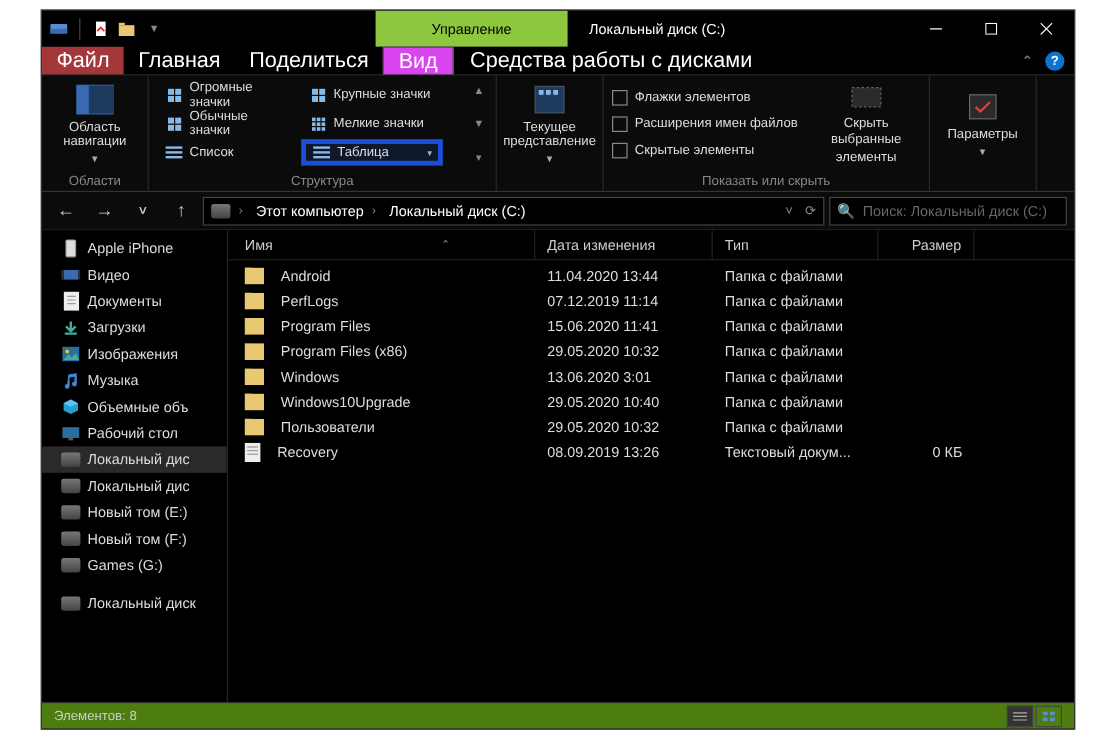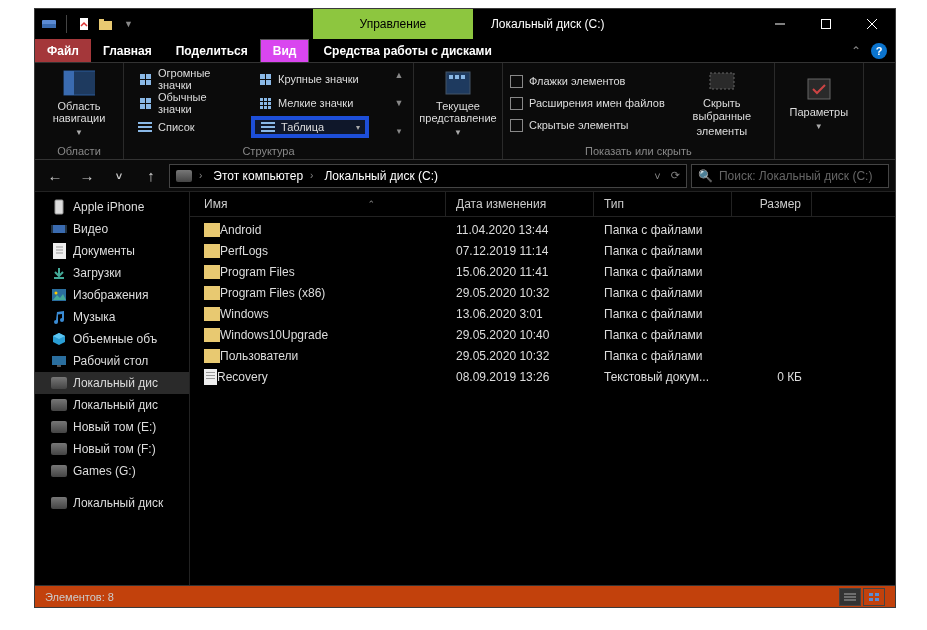--- a/index.html
+++ b/index.html
@@ -12,21 +12,21 @@
   .qat-icon { width: 16px; height: 16px; display: flex; align-items: center; justify-content: center; }
   .qat-sep { width: 1px; height: 18px; background: #444; margin: 0 3px; }
   .qat-drop { font-size: 9px; color: #888; padding: 0 4px; }
   .manage-tab { background: #8dc63f; color: #000; font-size: 12px; width: 160px; display: flex; align-items: center; justify-content: center; margin-left: 170px; }
   .title-text { flex: 1; display: flex; align-items: center; padding-left: 18px; color: #fff; font-size: 12px; }
   .window-controls { display: flex; }
   .win-ctrl { width: 46px; height: 30px; display: flex; align-items: center; justify-content: center; color: #fff; font-family: Arial; }
 
   
   .menubar { height: 24px; display: flex; align-items: stretch; background: #000; border-bottom: 1px solid #333; }
-  .menu-tab { padding: 0 12px; display: flex; align-items: center; color: #fff; font-size: 12px; font-weight: bold; }
+  .menu-tab { padding: 0 12px; display: flex; align-items: center; color: #fff; font-size: 18px; }
   .menu-tab.file { background: #a4373a; }
   .menu-tab.active { background: #d946ef; border-top: 1px solid #555; border-left: 1px solid #555; border-right: 1px solid #555; }
   .menu-tab.context { padding: 0 14px; }
   .menubar-right { margin-left: auto; display: flex; align-items: center; padding-right: 8px; gap: 10px; }
   .chev-up { color: #888; font-size: 12px; }
   .help-icon { width: 16px; height: 16px; border-radius: 50%; background: #0b74ce; color: #fff; font-size: 11px; font-weight: bold; display: flex; align-items: center; justify-content: center; }
 
   
   .ribbon { height: 97px; background: #0b0b0b; display: flex; border-bottom: 1px solid #333; }
   .ribbon-group { display: flex; flex-direction: column; border-right: 1px solid #2a2a2a; }
@@ -69,31 +69,31 @@
   .col { display: flex; align-items: center; padding: 0 10px; border-right: 1px solid #222; height: 100%; text-align: right; }
   .col.name { width: 256px; padding-left: 14px; }
   .col.date { width: 148px; }
   .col.type { width: 138px; }
   .col.size { width: 80px; justify-content: flex-end; }
   .sort-arrow { margin-left: auto; font-size: 9px; color: #888; position: relative; left: -60px; }
   
   .rows { flex: 1; padding: 2px 0; }
   .row { display: flex; height: 21px; align-items: center; font-size: 12px; color: #ddd; }
   .row .cell { padding: 0 10px; white-space: nowrap; overflow: hidden; text-overflow: ellipsis; }
-  .row .name { width: 256px; display: flex; align-items: center; gap: 0; padding-left: 14px; }
+  .row .name { width: 256px; display: flex; align-items: center; gap: 14px; padding-left: 14px; }
   .row .date { width: 148px; }
   .row .type { width: 138px; }
   .row .size { width: 80px; text-align: right; }
   .folder-icon { width: 16px; height: 14px; background: #e8c971; position: relative; flex-shrink: 0; }
   .folder-icon::before { content: ''; position: absolute; top: -2px; left: 0; width: 6px; height: 2px; background: #e8c971; }
   .txt-icon { width: 13px; height: 16px; background: #eee; flex-shrink: 0; position: relative; }
   .txt-icon::after { content:''; position:absolute; top:3px; left:2px; right:2px; height:1px; background:#999; box-shadow: 0 3px 0 #999, 0 6px 0 #999; }
 
   
-  .statusbar { height: 22px; background: #c2410c; border-top: 1px solid #333; display: flex; align-items: center; padding: 0 10px; font-size: 11px; color: #ccc; }
+  .statusbar { height: 22px; background: #4d7c0f; border-top: 1px solid #333; display: flex; align-items: center; padding: 0 10px; font-size: 11px; color: #ccc; }
   .statusbar-right { margin-left: auto; display: flex; gap: 2px; }
   .sb-view { width: 22px; height: 18px; border: 1px solid #444; display: flex; align-items: center; justify-content: center; }
   .sb-view.active { background: #333; }
 
   svg { display: block; }
 </style>
 </head>
 <body>
 
 <div class="window">

